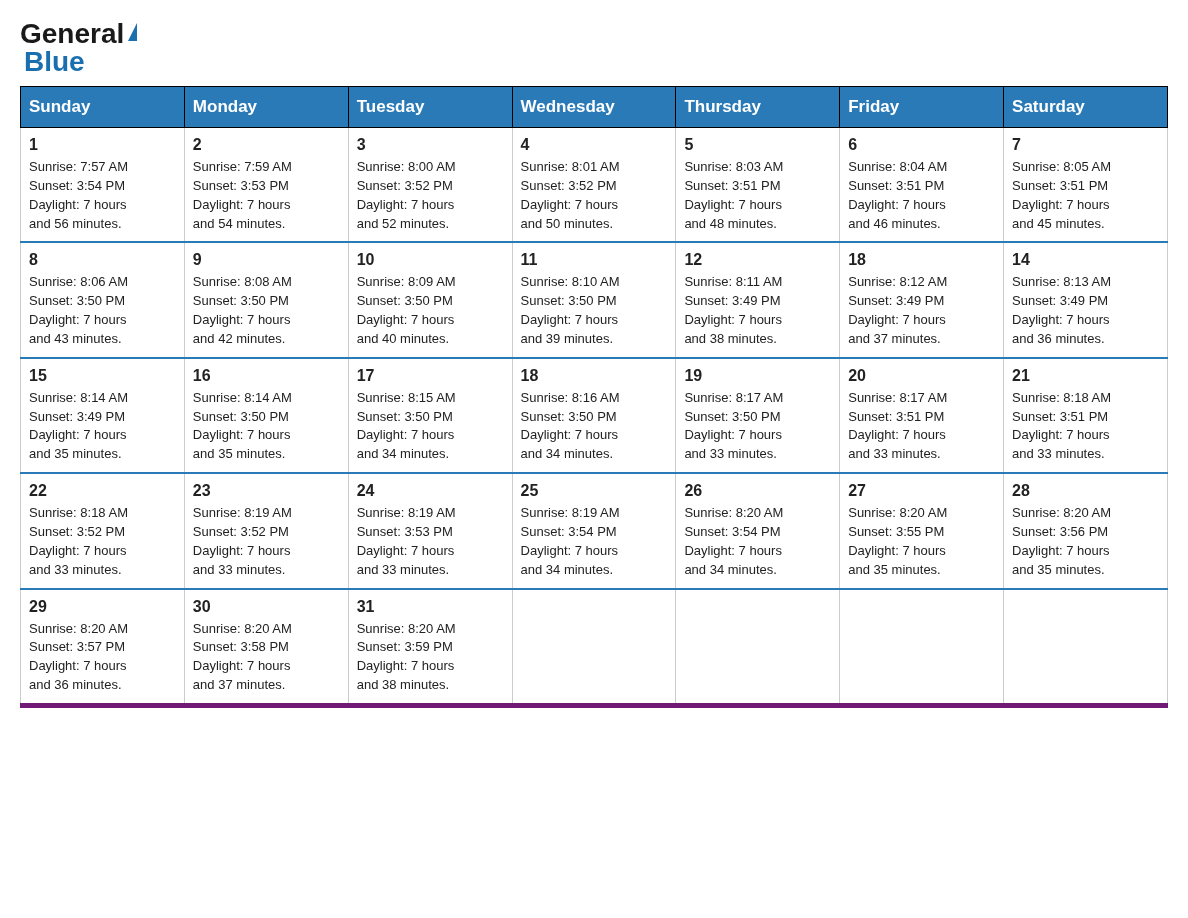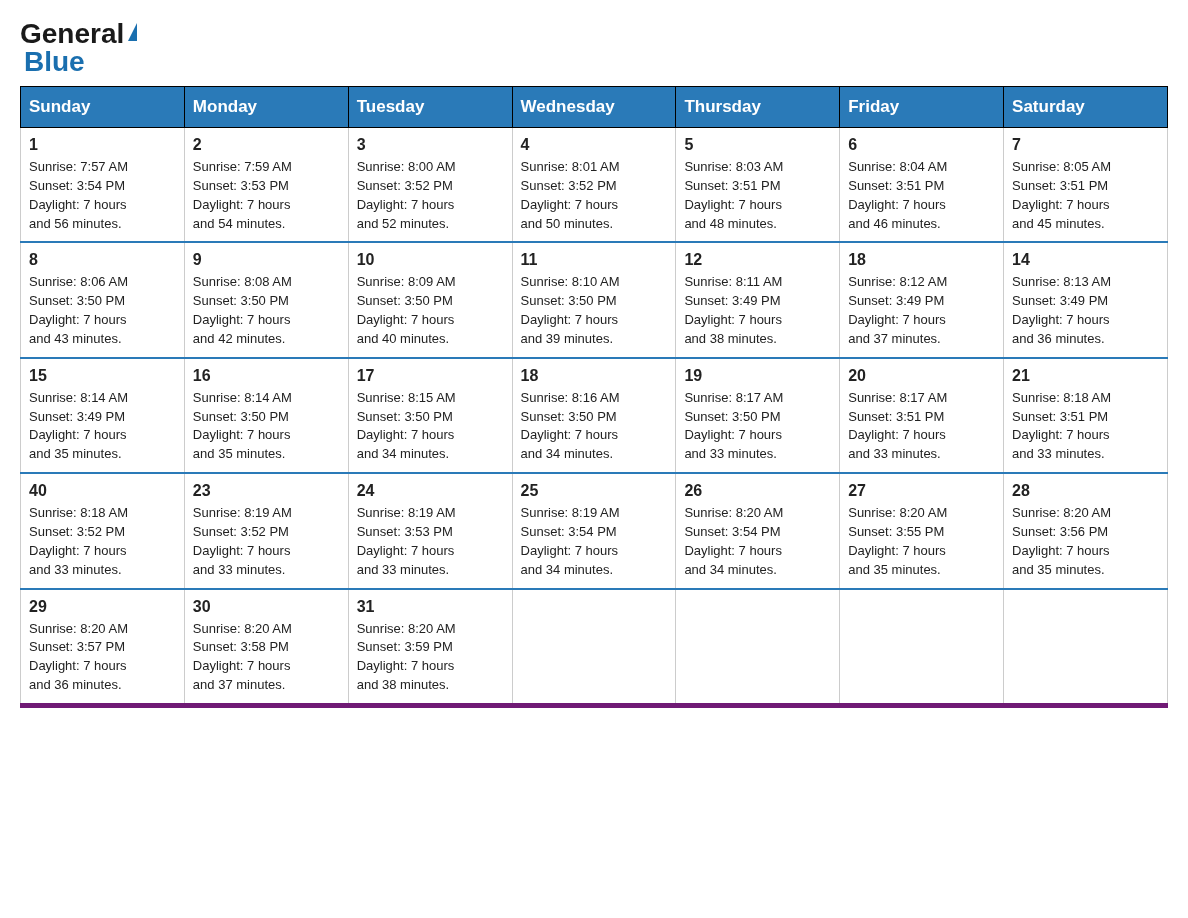--- a/index.html
+++ b/index.html
@@ -214,21 +214,21 @@
           <span class="day-num">20</span>
           <div class="day-info">Sunrise: 8:17 AM<br>Sunset: 3:51 PM<br>Daylight: 7 hours<br>and 33 minutes.</div>
         </td>
         <td>
           <span class="day-num">21</span>
           <div class="day-info">Sunrise: 8:18 AM<br>Sunset: 3:51 PM<br>Daylight: 7 hours<br>and 33 minutes.</div>
         </td>
       </tr>
       <tr>
         <td>
-          <span class="day-num">40</span>
+          <span class="day-num">22</span>
           <div class="day-info">Sunrise: 8:18 AM<br>Sunset: 3:52 PM<br>Daylight: 7 hours<br>and 33 minutes.</div>
         </td>
         <td>
           <span class="day-num">23</span>
           <div class="day-info">Sunrise: 8:19 AM<br>Sunset: 3:52 PM<br>Daylight: 7 hours<br>and 33 minutes.</div>
         </td>
         <td>
           <span class="day-num">24</span>
           <div class="day-info">Sunrise: 8:19 AM<br>Sunset: 3:53 PM<br>Daylight: 7 hours<br>and 33 minutes.</div>
         </td>

